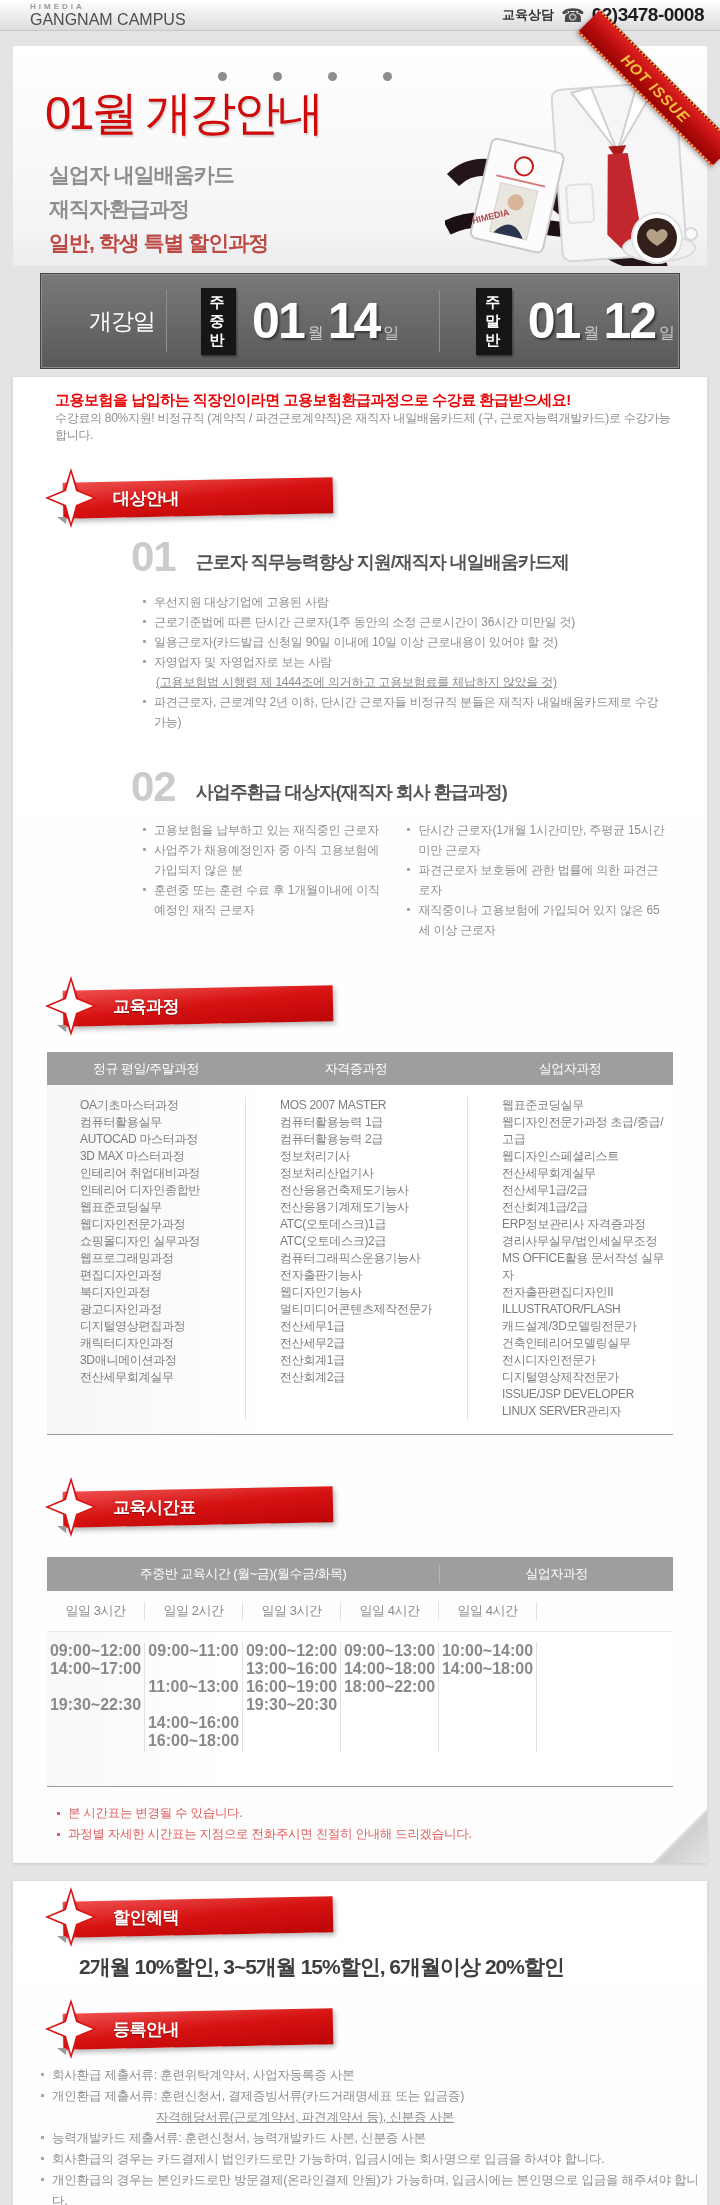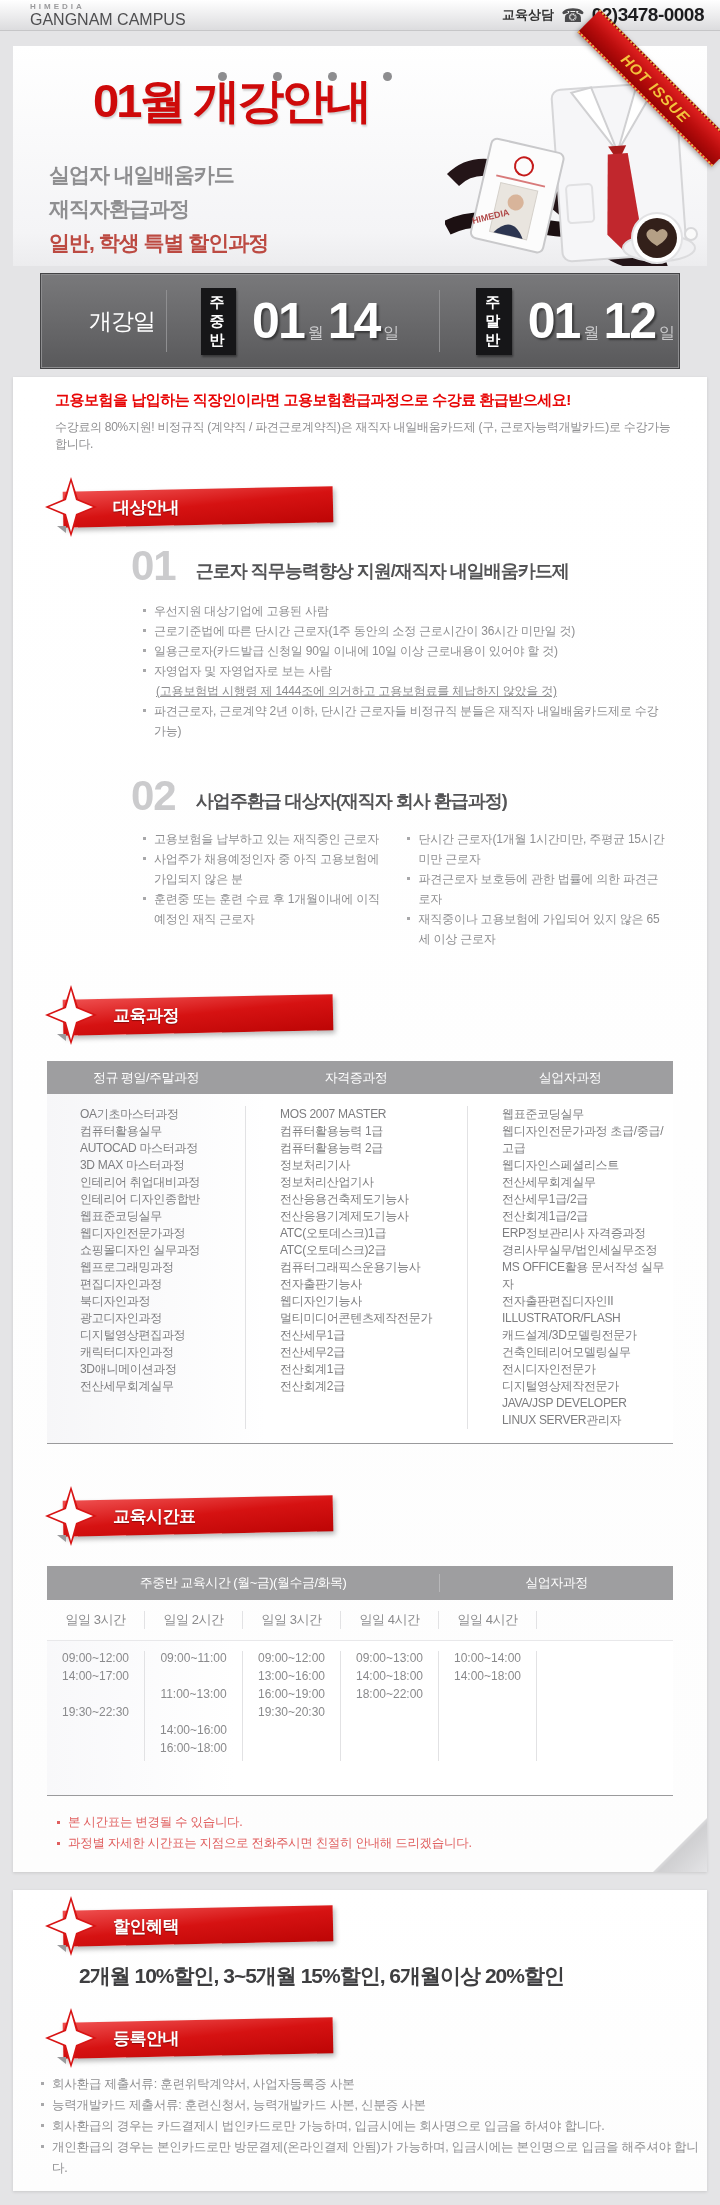--- a/index.html
+++ b/index.html
@@ -14,21 +14,21 @@
   .brand-main{font-size:16px;color:#4e4e50;margin-top:1px;}
   .consult{display:flex;align-items:center;gap:7px;}
   .consult-label{font-size:13px;color:#333;font-weight:bold;}
   .phone-glyph{font-size:19px;color:#4a4a4c;}
   .phone-num{font-size:19px;font-weight:bold;color:#1c1c1e;letter-spacing:-0.5px;}
 
   
   .hero{position:relative;width:694px;height:220px;margin:15px auto 0;background:linear-gradient(180deg,#ffffff 0%,#f4f4f6 85%,#ececee 100%);}
   .hero-dots{position:absolute;left:205px;top:26px;display:flex;gap:46px;}
   .hero-dots i{width:9px;height:9px;border-radius:50%;background:#8d8d8f;}
-  .hero-title{position:absolute;left:32px;top:24px;font-size:47px;font-weight:bold;color:#ce0a0a;letter-spacing:-3px;text-shadow:1px 2px 2px rgba(0,0,0,0.18);margin-left:48px;}
+  .hero-title{position:absolute;left:32px;top:36px;font-size:47px;font-weight:normal;color:#ce0a0a;letter-spacing:-3px;text-shadow:1px 2px 2px rgba(0,0,0,0.18);}
   .hero-subs{position:absolute;left:36px;top:112px;font-size:21px;font-weight:bold;color:#8f8f91;line-height:34px;letter-spacing:-1px;}
   .hero-sub-hl{color:#bc4a42;}
   .hero-art{position:absolute;right:4px;bottom:0;}
   .corner-ribbon{position:absolute;top:26px;right:-44px;transform:rotate(45deg);width:190px;height:28px;
     background:linear-gradient(180deg,#e02020 0%,#b70c0c 55%,#970404 100%);
     border-top:2px dotted #e9b84c;border-bottom:2px dotted #e9b84c;
     display:flex;align-items:center;justify-content:center;color:#f3c23c;font-size:15px;font-weight:bold;
     letter-spacing:1px;font-style:italic;box-shadow:0 2px 5px rgba(0,0,0,0.35);z-index:5;}
 
   
@@ -48,21 +48,21 @@
   .panel{position:relative;width:694px;margin:8px auto 0;background:linear-gradient(180deg,#ffffff,#fdfdfd);box-shadow:0 1px 3px rgba(0,0,0,0.12);}
   .panel-main{padding:2px 0 18px;}
   .panel-main::after{content:'';position:absolute;right:0;bottom:0;width:54px;height:54px;
     background:linear-gradient(315deg,#e4e4e6 0%,#cfcfd1 45%,#f7f7f7 60%,#ffffff 90%);
     clip-path:polygon(100% 0,100% 100%,0 100%);}
   .panel-sub{margin-top:18px;padding:10px 0 12px;}
 
   
   .notice{margin:12px 30px 0 42px;}
   .notice-title{font-size:15px;font-weight:bold;color:#e80404;letter-spacing:-0.5px;}
-  .notice-body{margin-top:9px;font-size:12px;color:#8e8e90;letter-spacing:-0.3px;}
+  .notice-body{font-size:12px;color:#8e8e90;letter-spacing:-0.3px;}
 
   
   .sec-ribbon{position:relative;margin:34px 0 0 38px;width:282px;height:40px;z-index:2;}
   .sec-band{position:absolute;left:12px;right:0;top:2px;bottom:2px;
     background:linear-gradient(175deg,#ef5050 0%,#d61212 48%,#bd0505 100%);
     transform:rotate(-1.2deg);box-shadow:2px 3px 5px rgba(0,0,0,0.28);}
   .sec-label{position:absolute;left:62px;top:9px;color:#fff;font-size:17px;font-weight:bold;letter-spacing:-0.5px;text-shadow:0 1px 1px rgba(0,0,0,0.35);}
   .sec-fold{position:absolute;left:6px;bottom:-6px;width:0;height:0;border-top:7px solid #9a9a9c;border-left:9px solid transparent;}
   .spark{position:absolute;left:-6px;top:-10px;z-index:3;}
 
@@ -97,21 +97,21 @@
   .ttable{width:626px;margin:30px auto 0;}
   .tt-head{display:flex;height:34px;background:#9e9ea0;color:#fff;font-size:13px;align-items:center;text-align:center;letter-spacing:-0.5px;}
   .tt-head .hl{width:393px;border-right:1px solid #b7b7b9;box-sizing:border-box;}
   .tt-head .hr{flex:1;}
   .tt-subrow{display:flex;height:40px;align-items:center;border-bottom:1px solid #e8e8ea;}
   .tt-sub{width:98px;text-align:center;font-size:13px;color:#8a8a8c;border-right:1px solid #e2e2e4;box-sizing:border-box;letter-spacing:-0.5px;}
   .tt-sub:last-of-type{flex:1;border-right:none;}
   .tt-body{display:flex;border-bottom:1px solid #9a9a9c;padding:10px 0 34px;background:linear-gradient(90deg,#f8f8fa 0%,#ffffff 30%);}
   .tt-col{width:98px;text-align:center;border-right:1px solid #e2e2e4;box-sizing:border-box;min-height:110px;}
   .tt-col:last-of-type{flex:1;border-right:none;}
-  .tt-line{height:18px;font-size:12px;color:#8a8a8c;}
+  .tt-line{height:18px;font-size:16px;color:#8a8a8c;font-weight:bold;}
 
   .tt-notes{list-style:none;margin:16px 0 0 44px;padding:0;}
   .tt-notes li{position:relative;font-size:12.5px;color:#e05f5f;line-height:21px;padding-left:11px;letter-spacing:-0.3px;}
   .tt-notes li::before{content:'';position:absolute;left:0;top:9px;width:3px;height:3px;background:#e05f5f;}
 
   
   .discount-text{margin:16px 0 6px 66px;font-size:21px;font-weight:bold;color:#3e3e40;letter-spacing:-1px;}
 
   
   .reg .blist{margin:16px 0 0 28px;}
@@ -331,21 +331,21 @@
             <div class="crow">전산회계1급/2급</div>
             <div class="crow">ERP정보관리사 자격증과정</div>
             <div class="crow">경리사무실무/법인세실무조정</div>
             <div class="crow">MS OFFICE활용 문서작성 실무자</div>
             <div class="crow">전자출판편집디자인II</div>
             <div class="crow">ILLUSTRATOR/FLASH</div>
             <div class="crow">캐드설계/3D모델링전문가</div>
             <div class="crow">건축인테리어모델링실무</div>
             <div class="crow">전시디자인전문가</div>
             <div class="crow">디지털영상제작전문가</div>
-            <div class="crow">JAVA/JSP DEVELOPER</div>
+            <div class="crow">ISSUE/JSP DEVELOPER</div>
             <div class="crow">LINUX SERVER관리자</div>
           </div>
       </div>
     </div>
 
     <div class="sec-ribbon" style="margin-top:52px;">
       <svg class="spark" width="52" height="60" viewBox="0 0 52 60">
         <polygon points="26,0 33,22 52,30 33,38 26,60 19,38 0,30 19,22" fill="#d81414"></polygon>
         <polygon points="26,5 31,23 48,30 31,37 26,55 21,37 4,30 21,23" fill="#ffffff"></polygon>
       </svg>
@@ -439,20 +439,21 @@
       <div class="sec-band"></div>
       <div class="sec-fold"></div>
       <div class="sec-label">등록안내</div>
     </div>
 
     <div class="reg">
       <ul class="blist">
 
           <li><span>회사환급 제출서류: 훈련위탁계약서, 사업자등록증 사본</span></li>
 
+          <li><span>개인환급 제출서류: 훈련신청서, 결제증빙서류(카드거래명세표 또는 입금증)</span><div class="bsub">자격해당서류(근로계약서, 파견계약서 등), 신분증 사본</div></li>
 
           <li><span>능력개발카드 제출서류: 훈련신청서, 능력개발카드 사본, 신분증 사본</span></li>
 
           <li><span>회사환급의 경우는 카드결제시 법인카드로만 가능하며, 입금시에는 회사명으로 입금을 하셔야 합니다.</span></li>
 
           <li><span>개인환급의 경우는 본인카드로만 방문결제(온라인결제 안됨)가 가능하며, 입금시에는 본인명으로 입금을 해주셔야 합니다.</span></li>
 
         </ul>
 
     </div>

